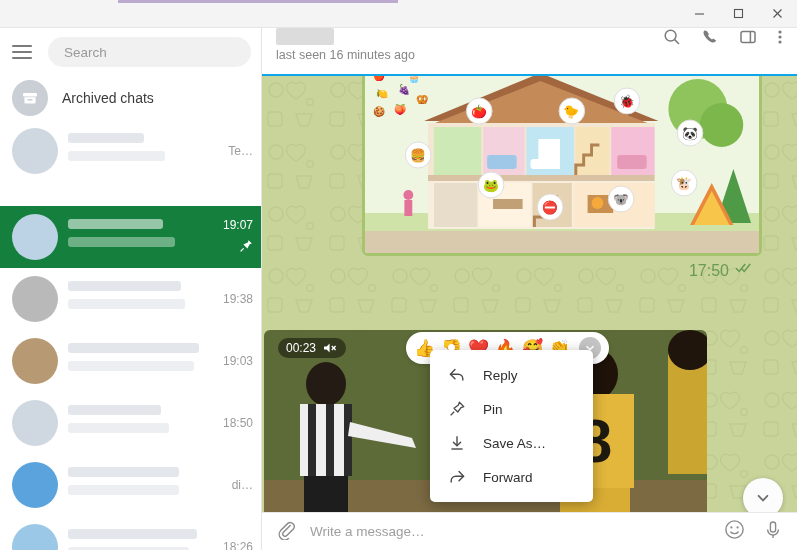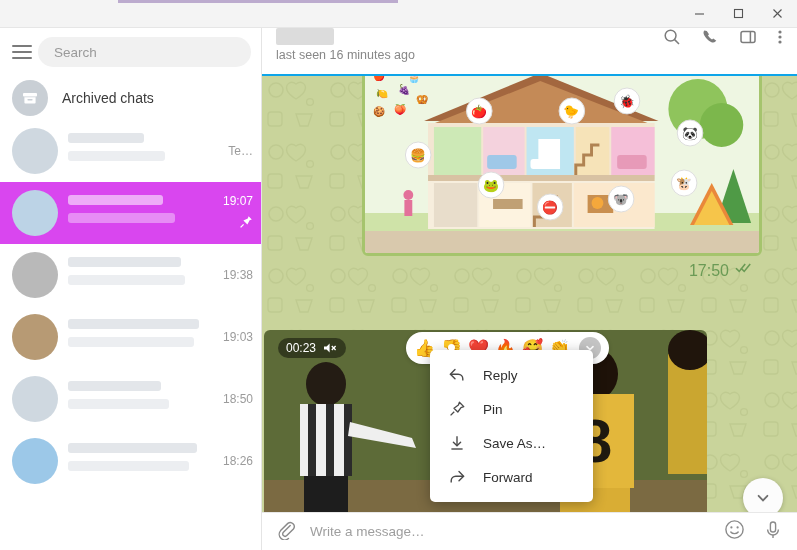--- a/index.html
+++ b/index.html
@@ -17,37 +17,37 @@
     display:flex; align-items:center; justify-content:flex-end;
   }
   .tb-accent { position:absolute; left:118px; top:0; width:280px; height:3px; background:#8e6fae; opacity:.55; }
   .winbtn { width:39px; height:27px; display:flex; align-items:center; justify-content:center;
             color:#5a5a5a; }
   .winbtn svg { display:block; }
 
   
   .sidebar { position:absolute; left:0; top:28px; width:262px; height:522px;
              background:#fff; border-right:1px solid #e4e4e4; overflow:hidden; }
-  .side-top { height:48px; display:flex; align-items:center; padding:0 10px; gap:4px; }
+  .side-top { height:48px; display:flex; align-items:center; padding:0 10px; gap:14px; }
   .hamburger { width:24px; height:24px; display:flex; flex-direction:column;
                justify-content:center; gap:4px; padding:0 2px; }
   .hamburger i { display:block; height:2px; background:#7b7b7b; border-radius:1px; }
   .searchbox { flex:1; height:30px; background:#f1f1f1; border-radius:15px;
                display:flex; align-items:center; padding:0 16px; }
   .searchbox span { color:#9a9a9a; font-size:13.5px; }
 
   .archived { height:44px; display:flex; align-items:center; padding:0 12px; gap:14px; }
   .arch-ava { width:36px; height:36px; border-radius:50%; background:#c9cfd5;
               display:flex; align-items:center; justify-content:center; }
   .archived .lbl { font-size:14px; font-weight:normal; color:#3b3b3b; }
 
   .chatlist { position:relative; }
   .chatrow { position:relative; height:62px; display:flex; align-items:center;
              padding:0 8px 0 12px; }
-  .chatrow.active { background:#d946ef; }
+  .chatrow.active { background:#15803d;margin-top:24px; }
   .c-ava { width:46px; height:46px; border-radius:50%; flex:none; }
   .c-mid { flex:1; margin-left:10px; min-width:0; }
   .c-line { height:10px; border-radius:3px; margin-bottom:8px; }
   .c-right { width:46px; text-align:right; font-size:12px; color:#9b9b9b;
              display:flex; flex-direction:column; align-items:flex-end; gap:7px; }
   .chatrow.active .c-right { color:#fff; }
   
   .blurmask { position:absolute; left:14px; top:110px; width:200px; height:430px;
               filter: blur(9px); pointer-events:none; }
 
@@ -198,20 +198,30 @@
           </div>
         </div>
         <div class="chatrow">
           <div class="c-ava" style="background: rgb(207, 216, 224);"></div>
           <div class="c-mid">
             <div class="c-line" style="width: 67%; background: rgb(227, 230, 234);"></div>
             <div class="c-line" style="width: 73%; background: rgb(236, 238, 241);"></div>
           </div>
           <div class="c-right">
             <span>18:50</span>
+          </div>
+        </div>
+        <div class="chatrow">
+          <div class="c-ava" style="background: rgb(91, 163, 220);"></div>
+          <div class="c-mid">
+            <div class="c-line" style="width: 80%; background: rgb(227, 230, 234);"></div>
+            <div class="c-line" style="width: 80%; background: rgb(236, 238, 241);"></div>
+          </div>
+          <div class="c-right">
+            <span>di…</span>
           </div>
         </div>
         <div class="chatrow">
           <div class="c-ava" style="background: rgb(156, 200, 232);"></div>
           <div class="c-mid">
             <div class="c-line" style="width: 93%; background: rgb(227, 230, 234);"></div>
             <div class="c-line" style="width: 87%; background: rgb(236, 238, 241);"></div>
           </div>
           <div class="c-right">
             <span>18:26</span>

